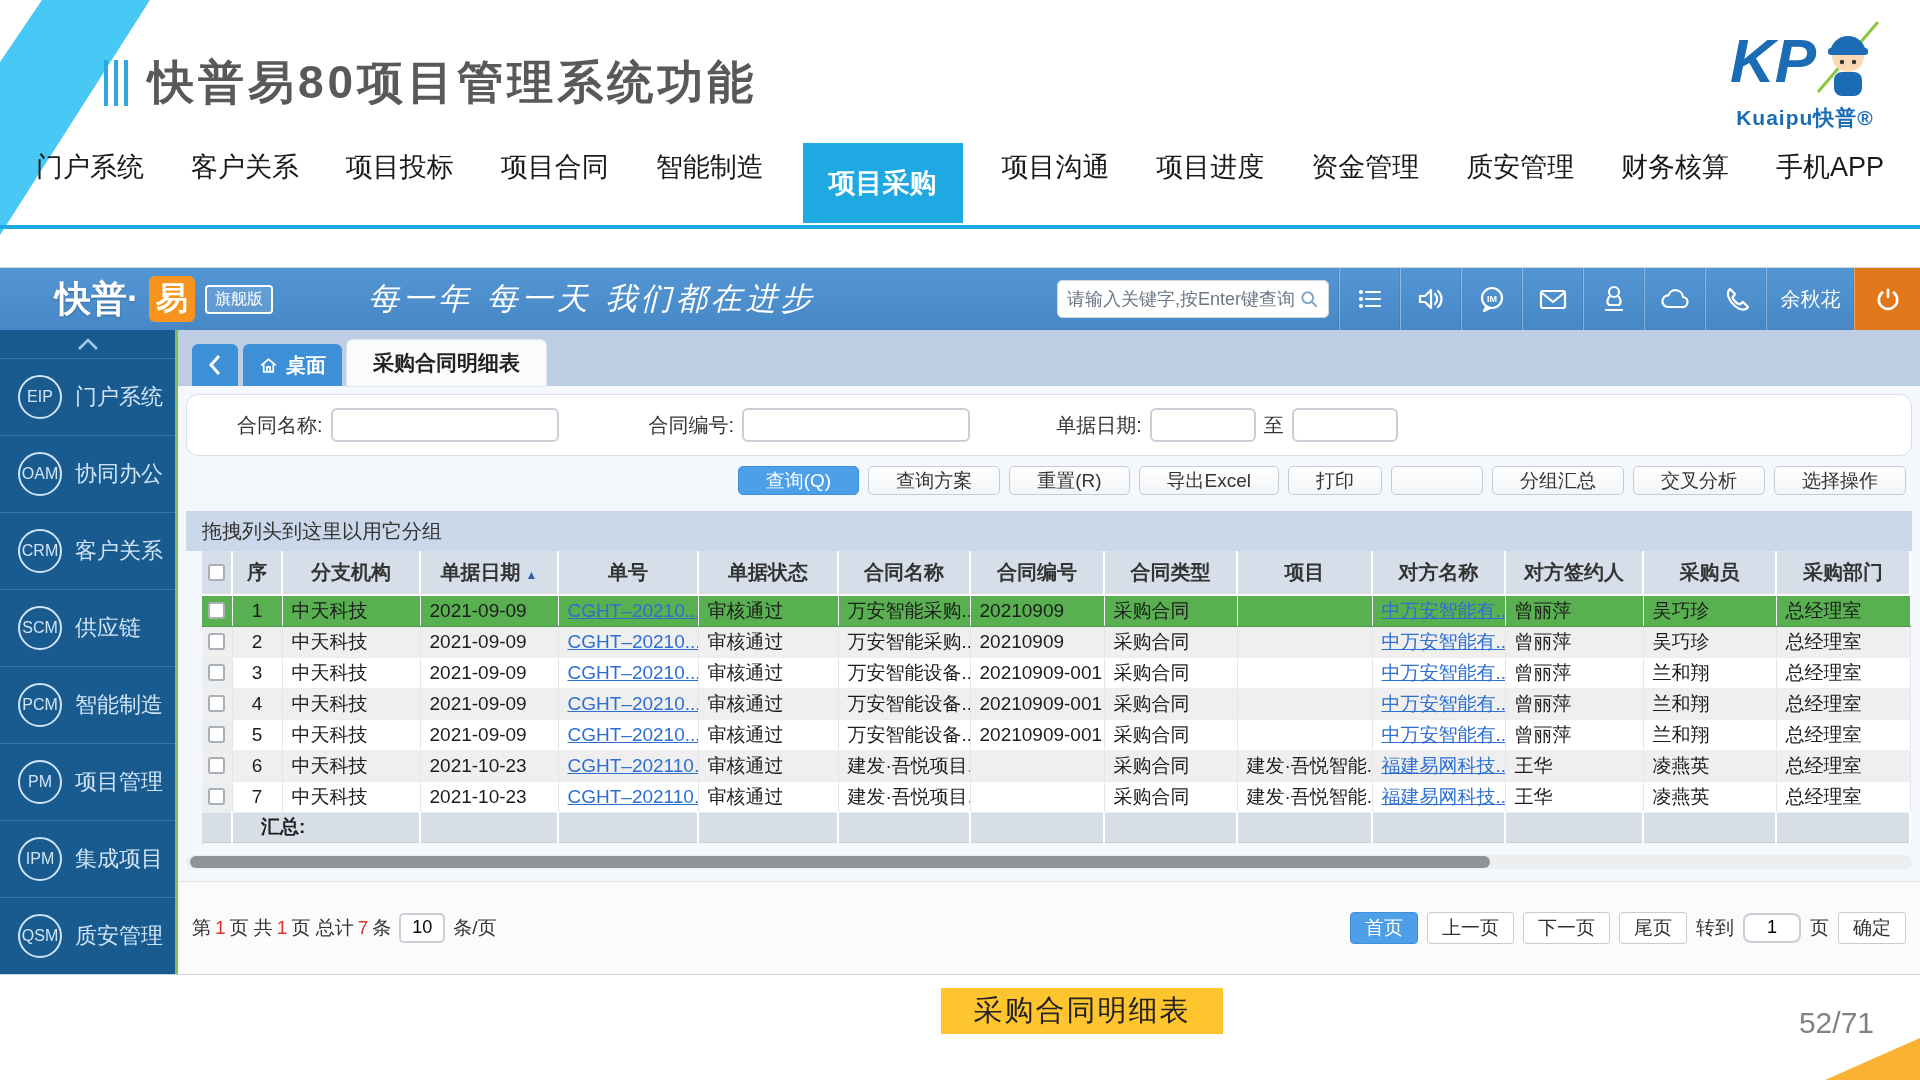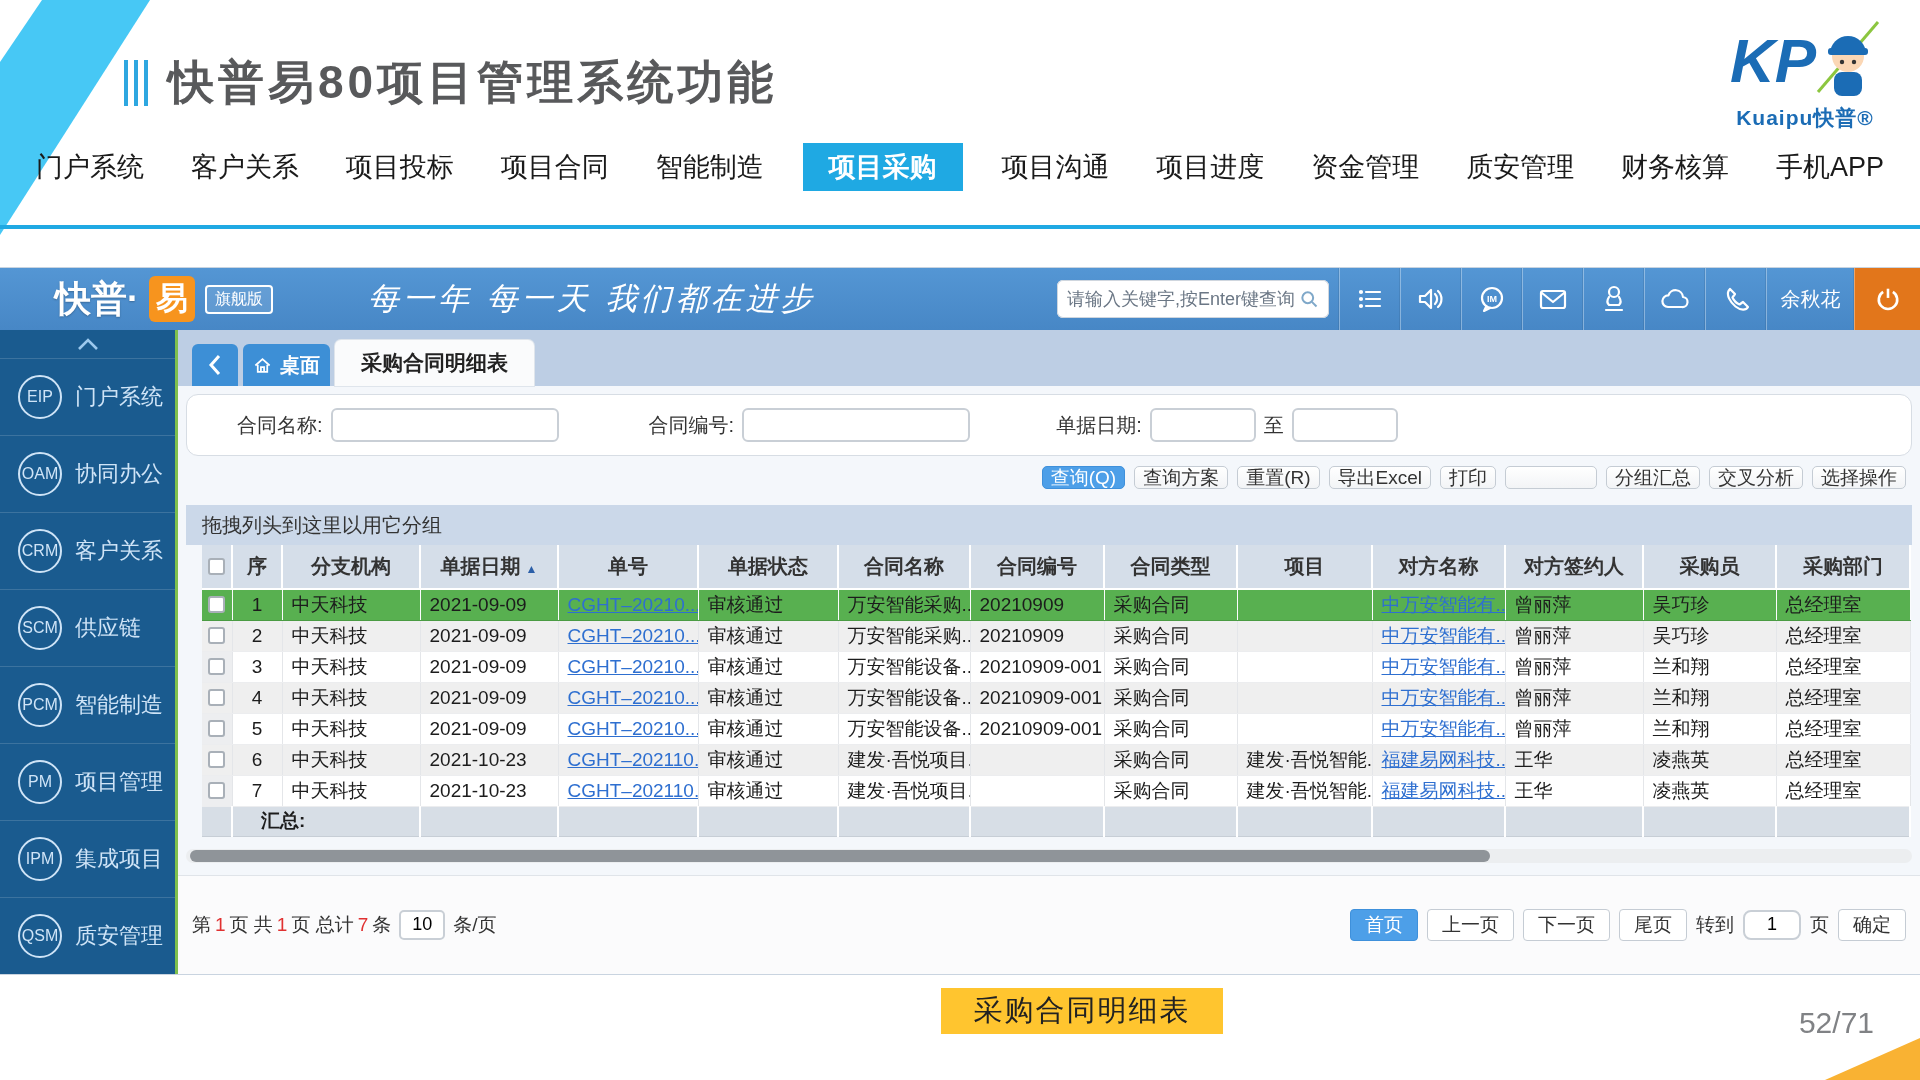--- a/index.html
+++ b/index.html
@@ -6,35 +6,35 @@
   body { background:#fff; font-family:"Liberation Sans", sans-serif; }
   .slide { position:relative; width:1920px; height:1080px; background:#fff; overflow:hidden; }
 
   
   .corner-band { position:absolute; top:0; left:0; width:320px; height:320px;
     clip-path:polygon(42px 0, 150px 0, 0 235px, 0 62px); background:#47C8F5; }
   .corner-tri { position:absolute; right:0; bottom:0; width:0; height:0;
     border-left:95px solid transparent; border-bottom:42px solid #F9B233; }
 
   
-  .title-row { position:absolute; top:52px; left:124px; display:flex; align-items:center; gap:20px; }
+  .title-row { position:absolute; top:52px; left:104px; display:flex; align-items:center; gap:20px; }
   .title-bars { display:flex; gap:6px; height:48px; align-items:center; }
   .title-bars i { display:block; width:4px; height:46px; background:#2EA7E0; }
   .slide-title { font-size:46px; font-weight:bold; color:#58595B; letter-spacing:4px; }
 
   
   .logo { position:absolute; top:20px; right:30px; width:170px; text-align:center; }
   .logo-name { font-size:21px; font-weight:bold; color:#1B6CB5; margin-top:2px; letter-spacing:1px; }
 
   
   .navbar { position:absolute; top:143px; left:0; width:1920px; height:86px;
     border-bottom:4px solid #1FA9E3; display:flex; justify-content:space-between;
     align-items:flex-start; padding:0 28px; }
   .nav-item { font-size:27px; color:#1a1a1a; line-height:48px; padding:0 8px; cursor:default; white-space:nowrap; }
-  .nav-item.active { background:#1FA9E3; color:#fff; padding:0 26px; font-weight:bold; }
+  .nav-item.active { background:#1FA9E3; color:#fff; padding:16px 26px; font-weight:bold; }
 
   
   .app { position:absolute; top:268px; left:0; width:1920px; height:706px; background:#fff;
     box-shadow:0 0 0 1px #C9D4E0; }
   .app-header { height:62px; background:linear-gradient(#5496D4,#4787C6); display:flex; align-items:center; }
   .brand { display:flex; align-items:center; gap:10px; margin-left:55px; }
   .brand-main { font-size:36px; font-weight:bold; color:#fff; text-shadow:0 1px 2px rgba(0,0,0,.25); }
   .brand-yi { font-size:32px; font-weight:bold; color:#fff; background:#F7941E; border-radius:6px; padding:1px 7px; text-shadow:none; }
   .brand-edition { font-size:16px; color:#fff; border:2px solid #fff; border-radius:4px; padding:2px 8px; background:rgba(255,255,255,.12); }
   .slogan { margin-left:95px; font-family:"DejaVu Serif", serif; font-style:italic; font-size:31px; color:#fff; letter-spacing:4px; }
@@ -55,35 +55,35 @@
   .side-chevron { height:28px; display:flex; align-items:center; justify-content:center; }
   .side-item { height:77px; display:flex; align-items:center; gap:13px; padding-left:18px;
     border-top:1px solid rgba(255,255,255,.15); color:#CFE4F7; font-size:22px; cursor:default; }
   .side-abbr { width:44px; height:44px; min-width:44px; border:2px solid #CFE4F7; border-radius:50%;
     display:flex; align-items:center; justify-content:center; font-size:16px; }
 
   
   .content { flex:1; background:#F4F7FB; display:flex; flex-direction:column; overflow:hidden; }
   .tabbar { height:56px; background:#BDCEE4; display:flex; align-items:flex-end; padding-left:14px; gap:5px; }
   .back-btn { width:46px; height:42px; background:#3D8FD6; border-radius:6px 6px 0 0; display:flex; align-items:center; justify-content:center; }
-  .tab-desktop { height:42px; background:#3D8FD6; color:#fff; border-radius:6px 6px 0 0; padding:0 10px;
+  .tab-desktop { height:42px; background:#3D8FD6; color:#fff; border-radius:6px 6px 0 0; padding:0 16px;
     display:flex; align-items:center; gap:8px; font-size:20px; font-weight:bold; }
   .tab-active { height:46px; background:#FAFBFC; color:#222; border-radius:6px 6px 0 0; padding:0 26px;
     display:flex; align-items:center; font-size:21px; font-weight:bold; box-shadow:0 0 0 1px #dfe5ec; }
 
   .filter-panel { margin:8px 8px 0 8px; background:#fff; border:1px solid #D7DDE4; border-radius:12px;
     height:62px; display:flex; align-items:center; font-size:20px; color:#333; }
   .fgroup { display:flex; align-items:center; gap:8px; }
   .finput { height:34px; border:2px solid #C9CFD6; border-radius:6px; background:#fff; font-size:18px; padding:0 8px; font-family:inherit; }
   .fi-wide { width:228px; } .fi-date { width:106px; } .fi-branch { width:252px; }
   .branch-wrap { position:relative; display:flex; align-items:center; }
   .branch-wrap svg { position:absolute; right:7px; }
 
   .toolbar-row { margin-top:10px; padding-right:14px; display:flex; justify-content:flex-end; gap:9px; }
-  .tbtn { height:23px; padding:0 8px; border:1px solid #C5CCD4; border-radius:5px;
+  .tbtn { height:29px; padding:0 27px; border:1px solid #C5CCD4; border-radius:5px;
     background:linear-gradient(#fff,#F2F4F6); font-size:19px; color:#333; display:flex; align-items:center; cursor:default; white-space:nowrap; }
   .tbtn.primary { background:#4D9FE8; color:#fff; border-color:#3E90DB; }
   .tbtn.empty { width:92px; }
 
   .groupbar { margin:16px 8px 0 8px; background:#CBD8E9; height:40px; line-height:40px;
     padding-left:16px; font-size:20px; color:#333; }
 
   .grid-wrap { margin-left:24px; margin-right:8px; }
   table.grid { border-collapse:collapse; table-layout:fixed; width:1708px; }
   .grid th { background:#D5DEE9; height:44px; font-size:20px; font-weight:bold; color:#333;

